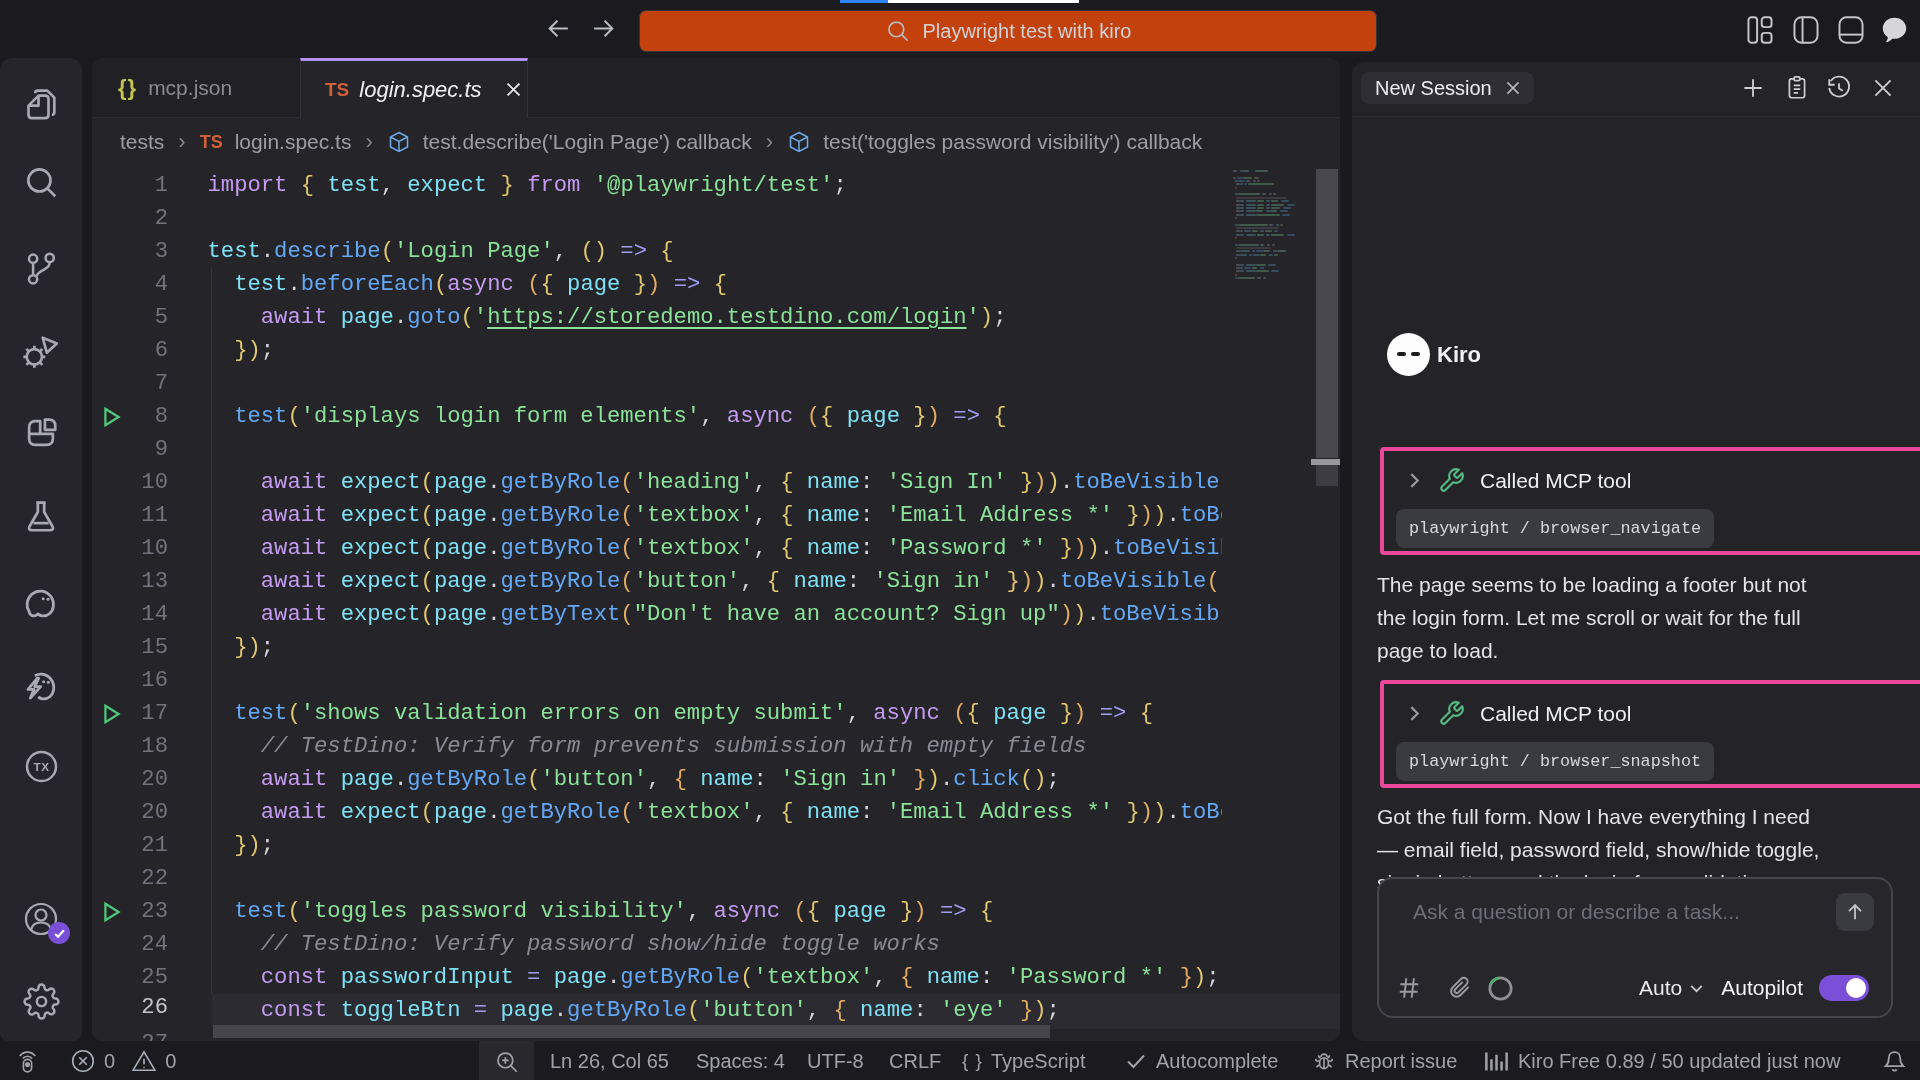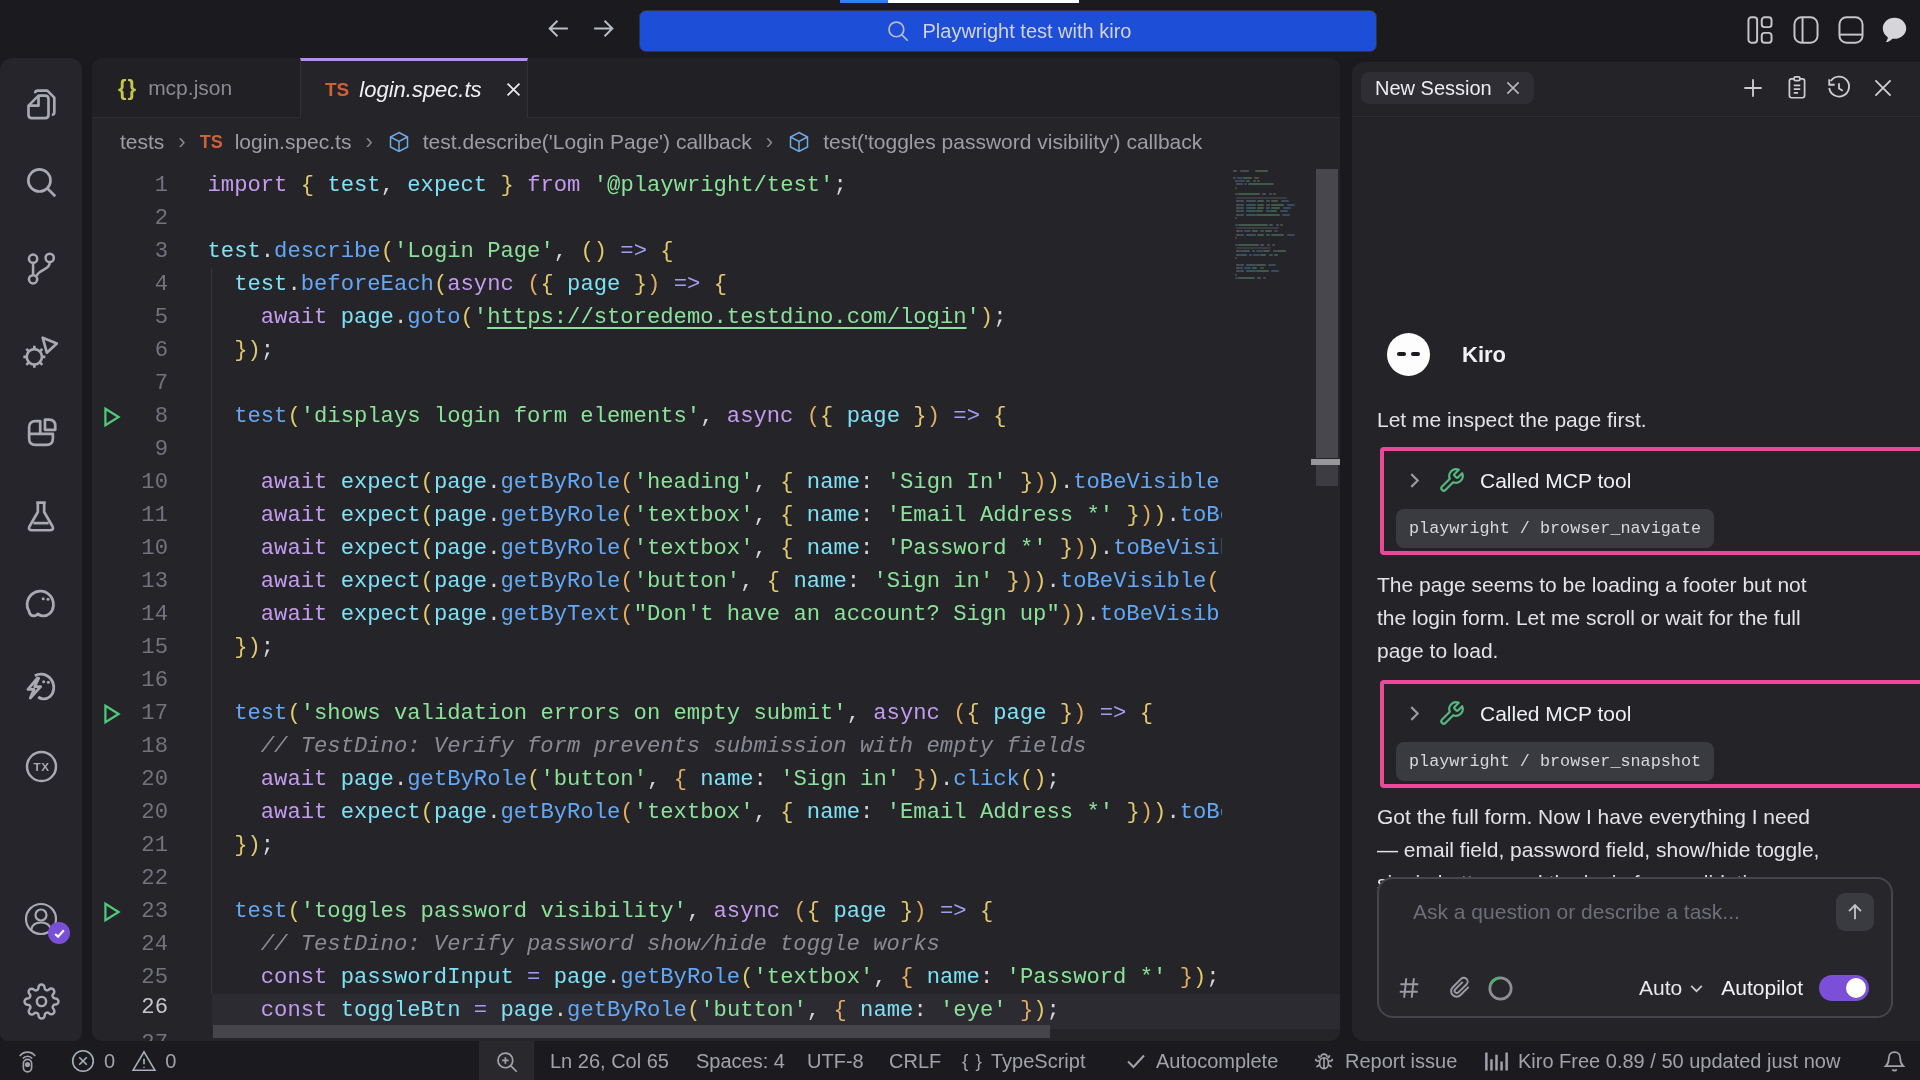--- a/index.html
+++ b/index.html
@@ -3,21 +3,21 @@
 <meta charset="utf-8">
 <style>
   * { margin:0; padding:0; box-sizing:border-box; }
   html,body { width:1920px; height:1080px; overflow:hidden; background:#19191e; font-family:"Liberation Sans",sans-serif; }
   .abs { position:absolute; }
   svg { display:block; }
   
   #titlebar { left:0; top:0; width:1920px; height:58px; background:#1a1a1f; }
   #progress { left:840px; top:0; width:239px; height:3px; background:#fff; }
   #progress i { position:absolute; left:0; top:0; width:48px; height:3px; background:#2f81f7; }
-  #searchbox { left:639px; top:10px; width:738px; height:42px; background:#1d4ed8; border:1px solid #333339; border-radius:7px; color:#d2d2d8; font-size:20px; }
+  #searchbox { left:639px; top:10px; width:738px; height:42px; background:#c2410c; border:1px solid #333339; border-radius:7px; color:#d2d2d8; font-size:20px; }
   #searchbox .inner { position:absolute; left:0; right:0; top:0; bottom:0; display:flex; align-items:center; justify-content:center; gap:12px; }
   
   #actbar { left:0; top:58px; width:82px; height:983px; background:#25252b; border-radius:12px 12px 8px 8px; }
   
   #editor { left:92px; top:58px; width:1248px; height:983px; background:#252529; border-radius:10px; overflow:hidden; }
   #tabstrip { position:absolute; left:0; top:0; width:1248px; height:60px; background:#202025; border-radius:10px 10px 0 0; }
   #tab1 { position:absolute; left:0; top:0; width:208px; height:60px; background:#202025; border-bottom:1px solid #2b2b31; color:#8a8a92; font-size:21px; }
   #tab2 { position:absolute; left:208px; top:0; width:228px; height:60px; background:#252529; border-top:3px solid #b28df2; border-left:1px solid #313137; border-right:1px solid #313137; color:#f0f0f5; font-size:22px; }
   #tabrest { position:absolute; left:436px; top:0; right:0; height:60px; background:#202025; border-bottom:1px solid #2b2b31; }
   .tabinner { position:absolute; left:0; top:0; right:0; bottom:0; display:flex; align-items:center; }
@@ -42,21 +42,21 @@
   #vscroll { position:absolute; left:1224px; top:3px; width:22px; height:289px; background:#47474d; }
   #ovl1 { position:absolute; left:1219px; top:293px; width:29px; height:6px; background:#97979c; }
   #ovl2 { position:absolute; left:1224px; top:299px; width:22px; height:21px; background:#3c3c42; }
   #hscroll { position:absolute; left:121px; top:859px; width:837px; height:13px; background:#45454b; }
   
   #panel { left:1352px; top:62px; width:568px; height:979px; background:#242428; border-radius:12px 0 0 12px; overflow:hidden; }
   #ptabrow { position:absolute; left:0; top:0; width:568px; height:55px; border-bottom:1px solid #2e2e33; }
   #ptab { position:absolute; left:9px; top:10px; height:32px; background:#2e2e34; border-radius:8px; display:flex; align-items:center; padding:0 12px 0 14px; gap:12px; color:#ededf0; font-size:20px; }
   .picon { position:absolute; top:13px; }
   #bubble { position:absolute; left:77px; top:77px; width:443px; height:153px; background:#303036; border-radius:14px; color:#e8e8ec; font-size:22px; line-height:34px; padding:12px 13px; }
-  #kirorow { position:absolute; left:35px; top:271px; display:flex; align-items:center; gap:32px; }
+  #kirorow { position:absolute; left:35px; top:271px; display:flex; align-items:center; gap:7px; }
   #kiroav { width:43px; height:43px; border-radius:50%; background:#fdfdfd; position:relative; }
   #kiroav i { position:absolute; top:19px; width:9px; height:4px; border-radius:2px; background:#1c1c20; }
   #kironame { color:#f2f2f5; font-size:22px; font-weight:bold; }
   .ptext { position:absolute; left:25px; width:500px; color:#e2e2e7; font-size:21px; line-height:33px; }
   .mcpcard { position:absolute; left:28px; width:583px; height:108px; border:4px solid #ec4899; border-radius:4px; }
   .mcphead { position:absolute; left:22px; top:16px; display:flex; align-items:center; gap:15px; color:#eff0f2; font-size:21px; }
   .mcpbadge { position:absolute; left:12px; top:58px; height:39px; background:#3a3a41; border-radius:8px; display:flex; align-items:center; padding:15px 13px; font-family:"Liberation Mono",monospace; font-size:16.8px; color:#d8d8dc; }
   #inputbox { position:absolute; left:25px; top:815px; width:516px; height:141px; background:#26262b; border:2px solid #45454c; border-radius:16px; }
   #placeholder { position:absolute; left:34px; top:21px; color:#6e6e78; font-size:21px; }
   #sendbtn { position:absolute; left:457px; top:14px; width:38px; height:38px; background:#3a3a41; border-radius:9px; display:flex; align-items:center; justify-content:center; }
@@ -435,21 +435,20 @@
         <path d="M5 5 L19 19 M19 5 L5 19"></path>
       </svg>
   </div>
   <div id="kirorow">
       <div id="kiroav">
         <i style="left:10px"></i>
         <i style="left:24px"></i>
       </div>
       <span id="kironame">Kiro</span>
     </div>
-  <div class="ptext" style="top:341px">Let me inspect the page first.</div>
   <div class="mcpcard" style="top:385px">
     <div class="mcphead">
       <svg width="17" height="17" viewBox="0 0 16 16" fill="none" stroke="#9a9aa0" stroke-width="2">
           <path d="M5 2 L11 8 L5 14"></path>
         </svg>
       <svg width="27" height="27" viewBox="0 0 24 24" fill="none" stroke="#55b97f" stroke-width="1.9" stroke-linecap="round" stroke-linejoin="round">
           <path d="M14.7 6.3a1 1 0 0 0 0 1.4l1.6 1.6a1 1 0 0 0 1.4 0l3.77-3.77a6 6 0 0 1-7.94 7.94l-6.91 6.91a2.12 2.12 0 0 1-3-3l6.91-6.91a6 6 0 0 1 7.94-7.94l-3.76 3.76z"></path>
         </svg>
       <span>Called MCP tool</span>
     </div>

